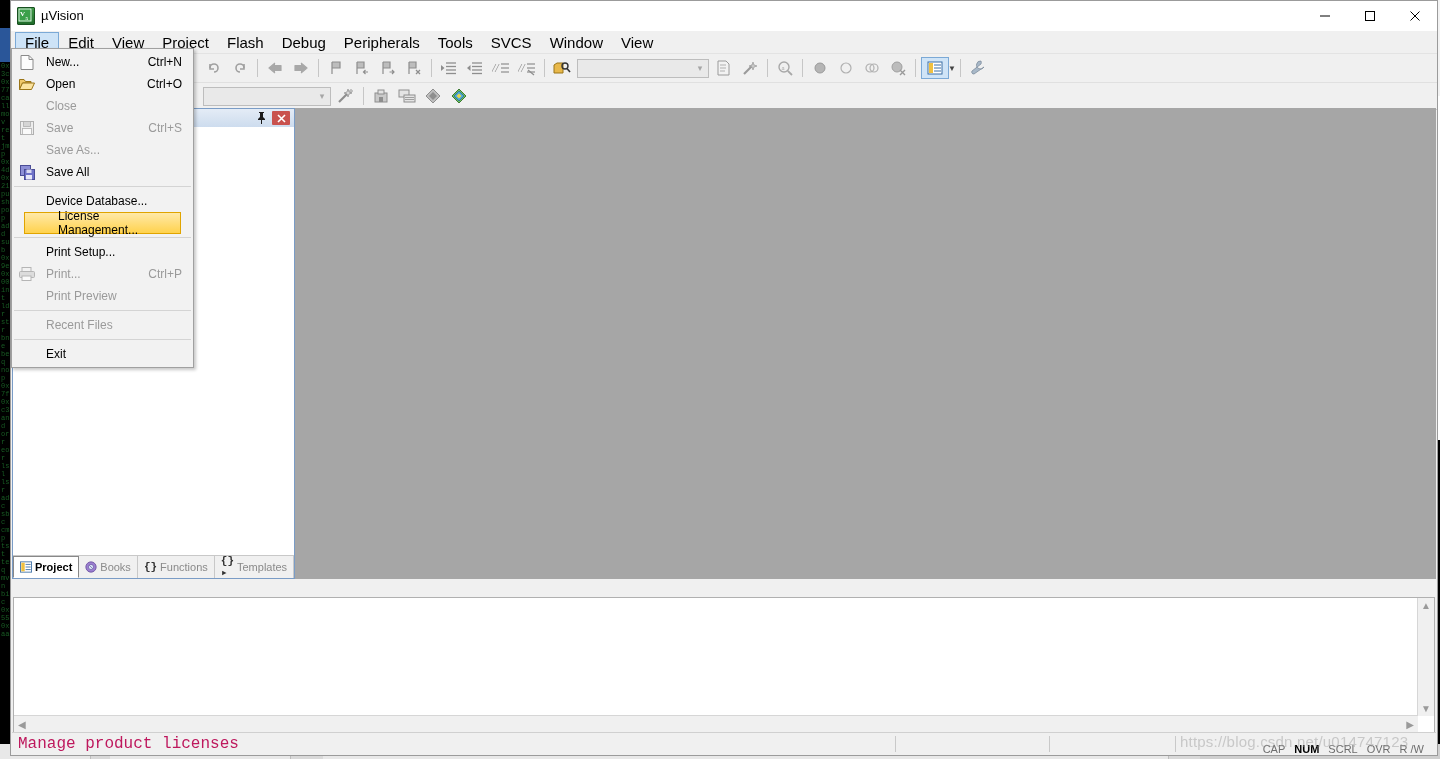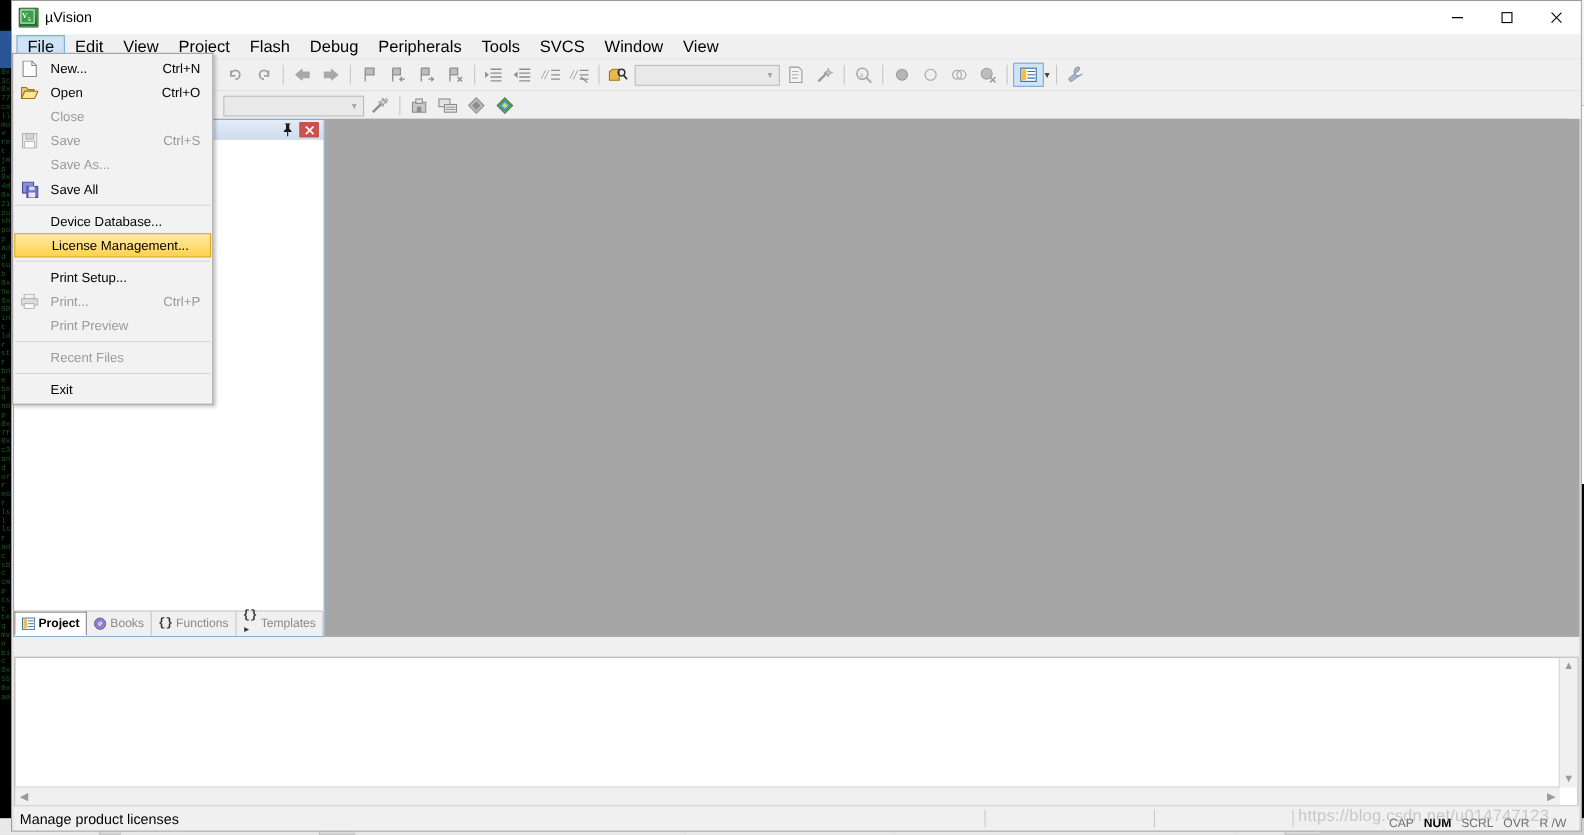--- a/index.html
+++ b/index.html
@@ -187,21 +187,21 @@
     display: flex; justify-content: space-between; align-items: center;
   }
   .sb-arrow { color: #9a9a9a; font-size: 10px; padding: 2px 4px; }
 
   
   .statusbar {
     position: absolute; left: 0px; right: 0px; bottom: 0; height: 22px;
     background: #f0f0f0; border-top: 1px solid #d0d0d0;
     display: flex; align-items: center;
   }
-  .status-msg { padding-left: 6px; font-size: 13px; color: #000000; }
+  .status-msg { padding-left: 6px; font-size: 16px; color: #be185d; font-family: Liberation Mono, monospace; }
   .status-pane {
     position: absolute; top: 3px; height: 16px; border-left: 1px solid #c9c9c9;
   }
   .status-keys {
     position: absolute; right: 12px; top: 0; height: 22px;
     display: flex; align-items: flex-end; gap: 9px; font-size: 11px; color: #6e6e6e;
   }
   .status-keys .on { color: #000; font-weight: bold; }
   .watermark {
     position: absolute; left: 1180px; top: 733px; font-size: 15px;
@@ -217,21 +217,21 @@
     box-shadow: 2px 2px 3px rgba(0,0,0,.22);
   }
   .dd-item {
     position: relative; height: 22px; display: flex; align-items: center;
     font-size: 12px; color: #000; padding-left: 34px; box-sizing: border-box;
   }
   .dd-item.disabled { color: #9a9a9a; }
   .dd-item.highlight {
     background: linear-gradient(#ffe9a8, #ffd24d);
     border: 1px solid #e0a400; box-sizing: border-box;
-    margin: 0 1px; padding-left: 33px;
+    margin: 0 12px; padding-left: 33px;
   }
   .dd-item .dd-icon {
     position: absolute; left: 7px; top: 3px; width: 16px; height: 16px;
     display: flex; align-items: center; justify-content: center; font-size: 12px;
   }
   .dd-item .dd-shortcut { position: absolute; right: 11px; font-size: 12px; }
   .dd-item.disabled .dd-shortcut { color: #9a9a9a; }
   .dd-sep { height: 1px; background: #d4d4d4; margin: 3px 2px 3px 2px; }
 
   svg { display: block; }

